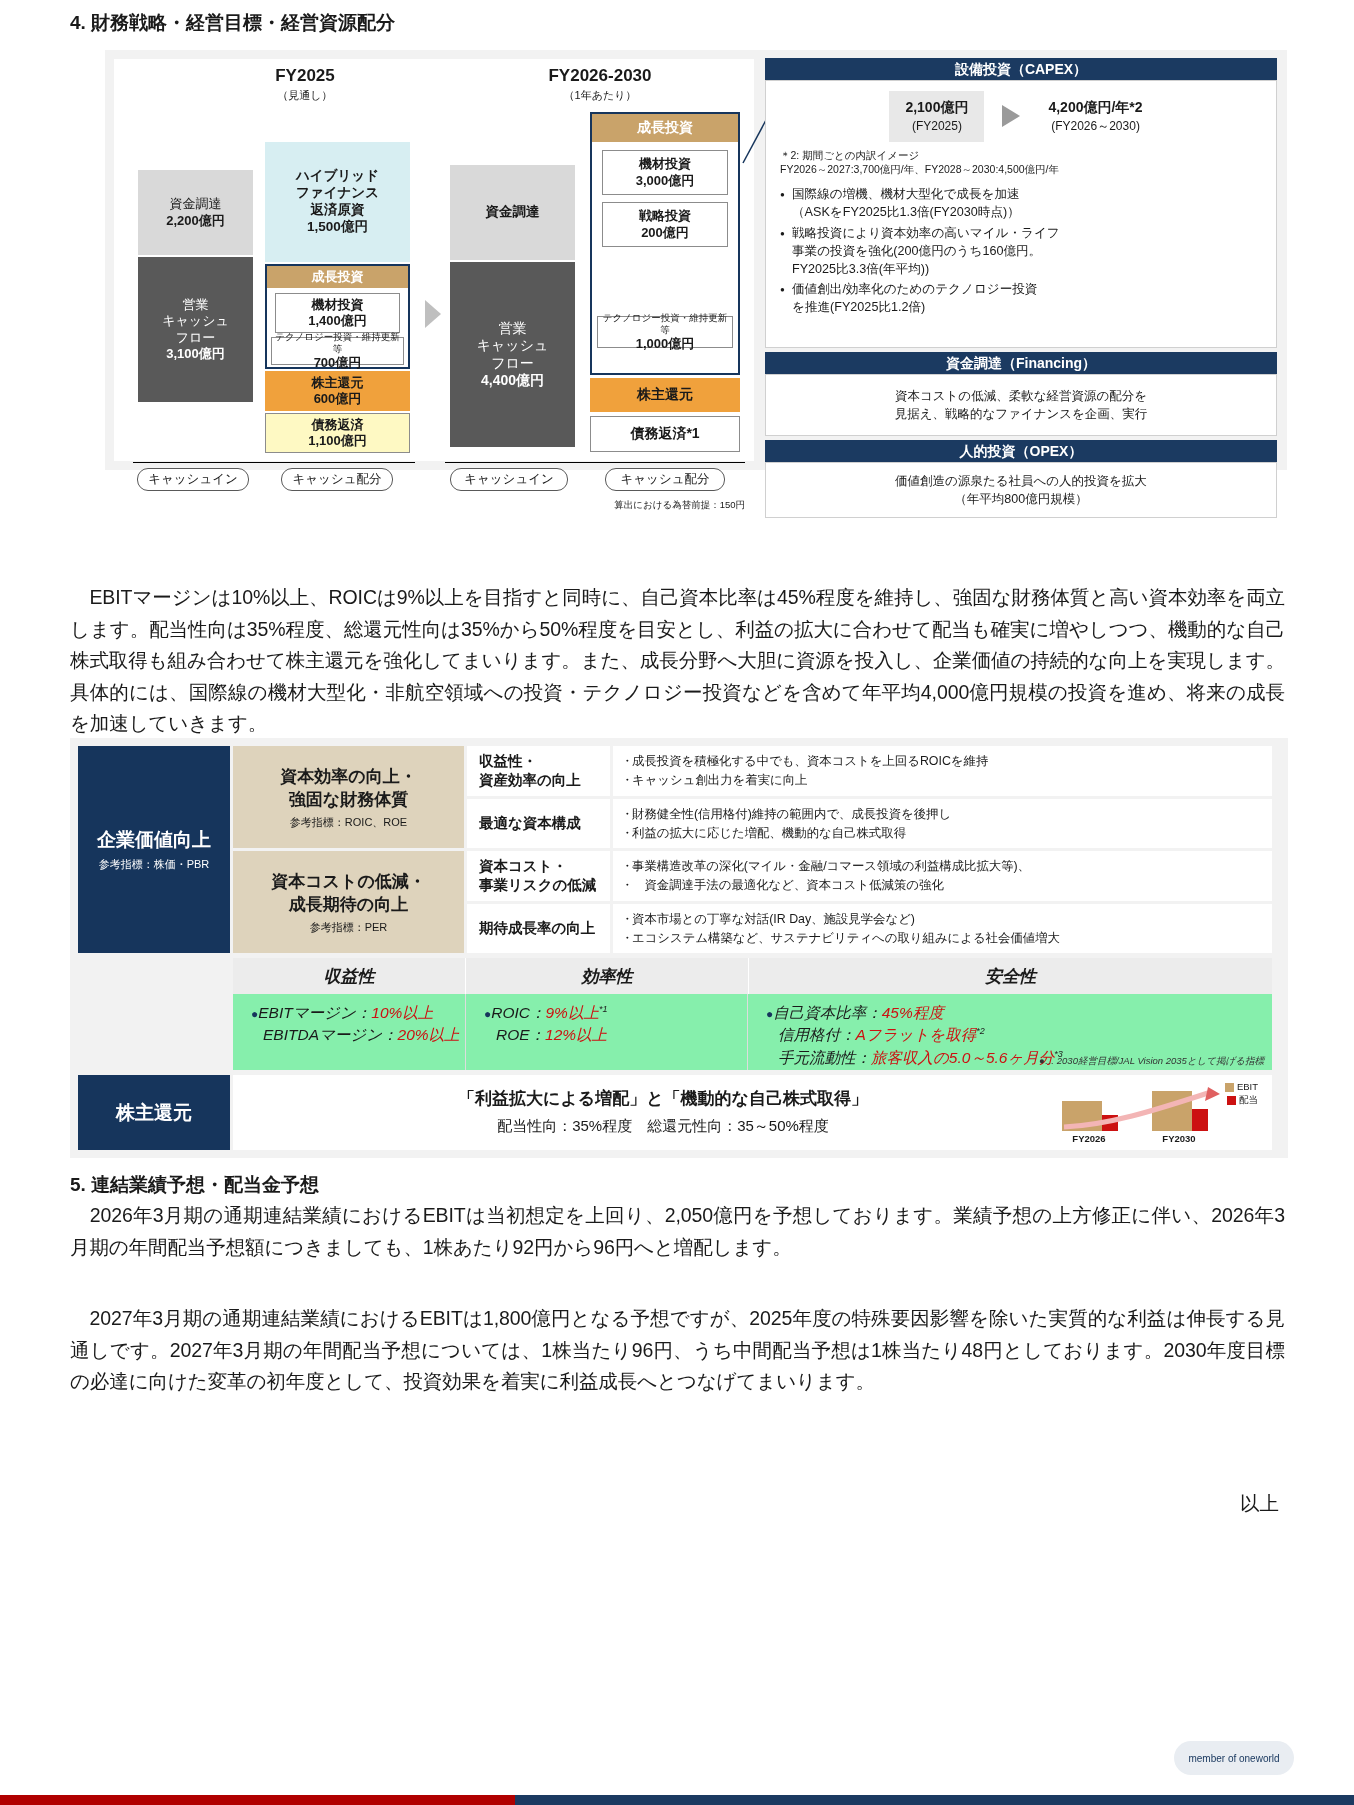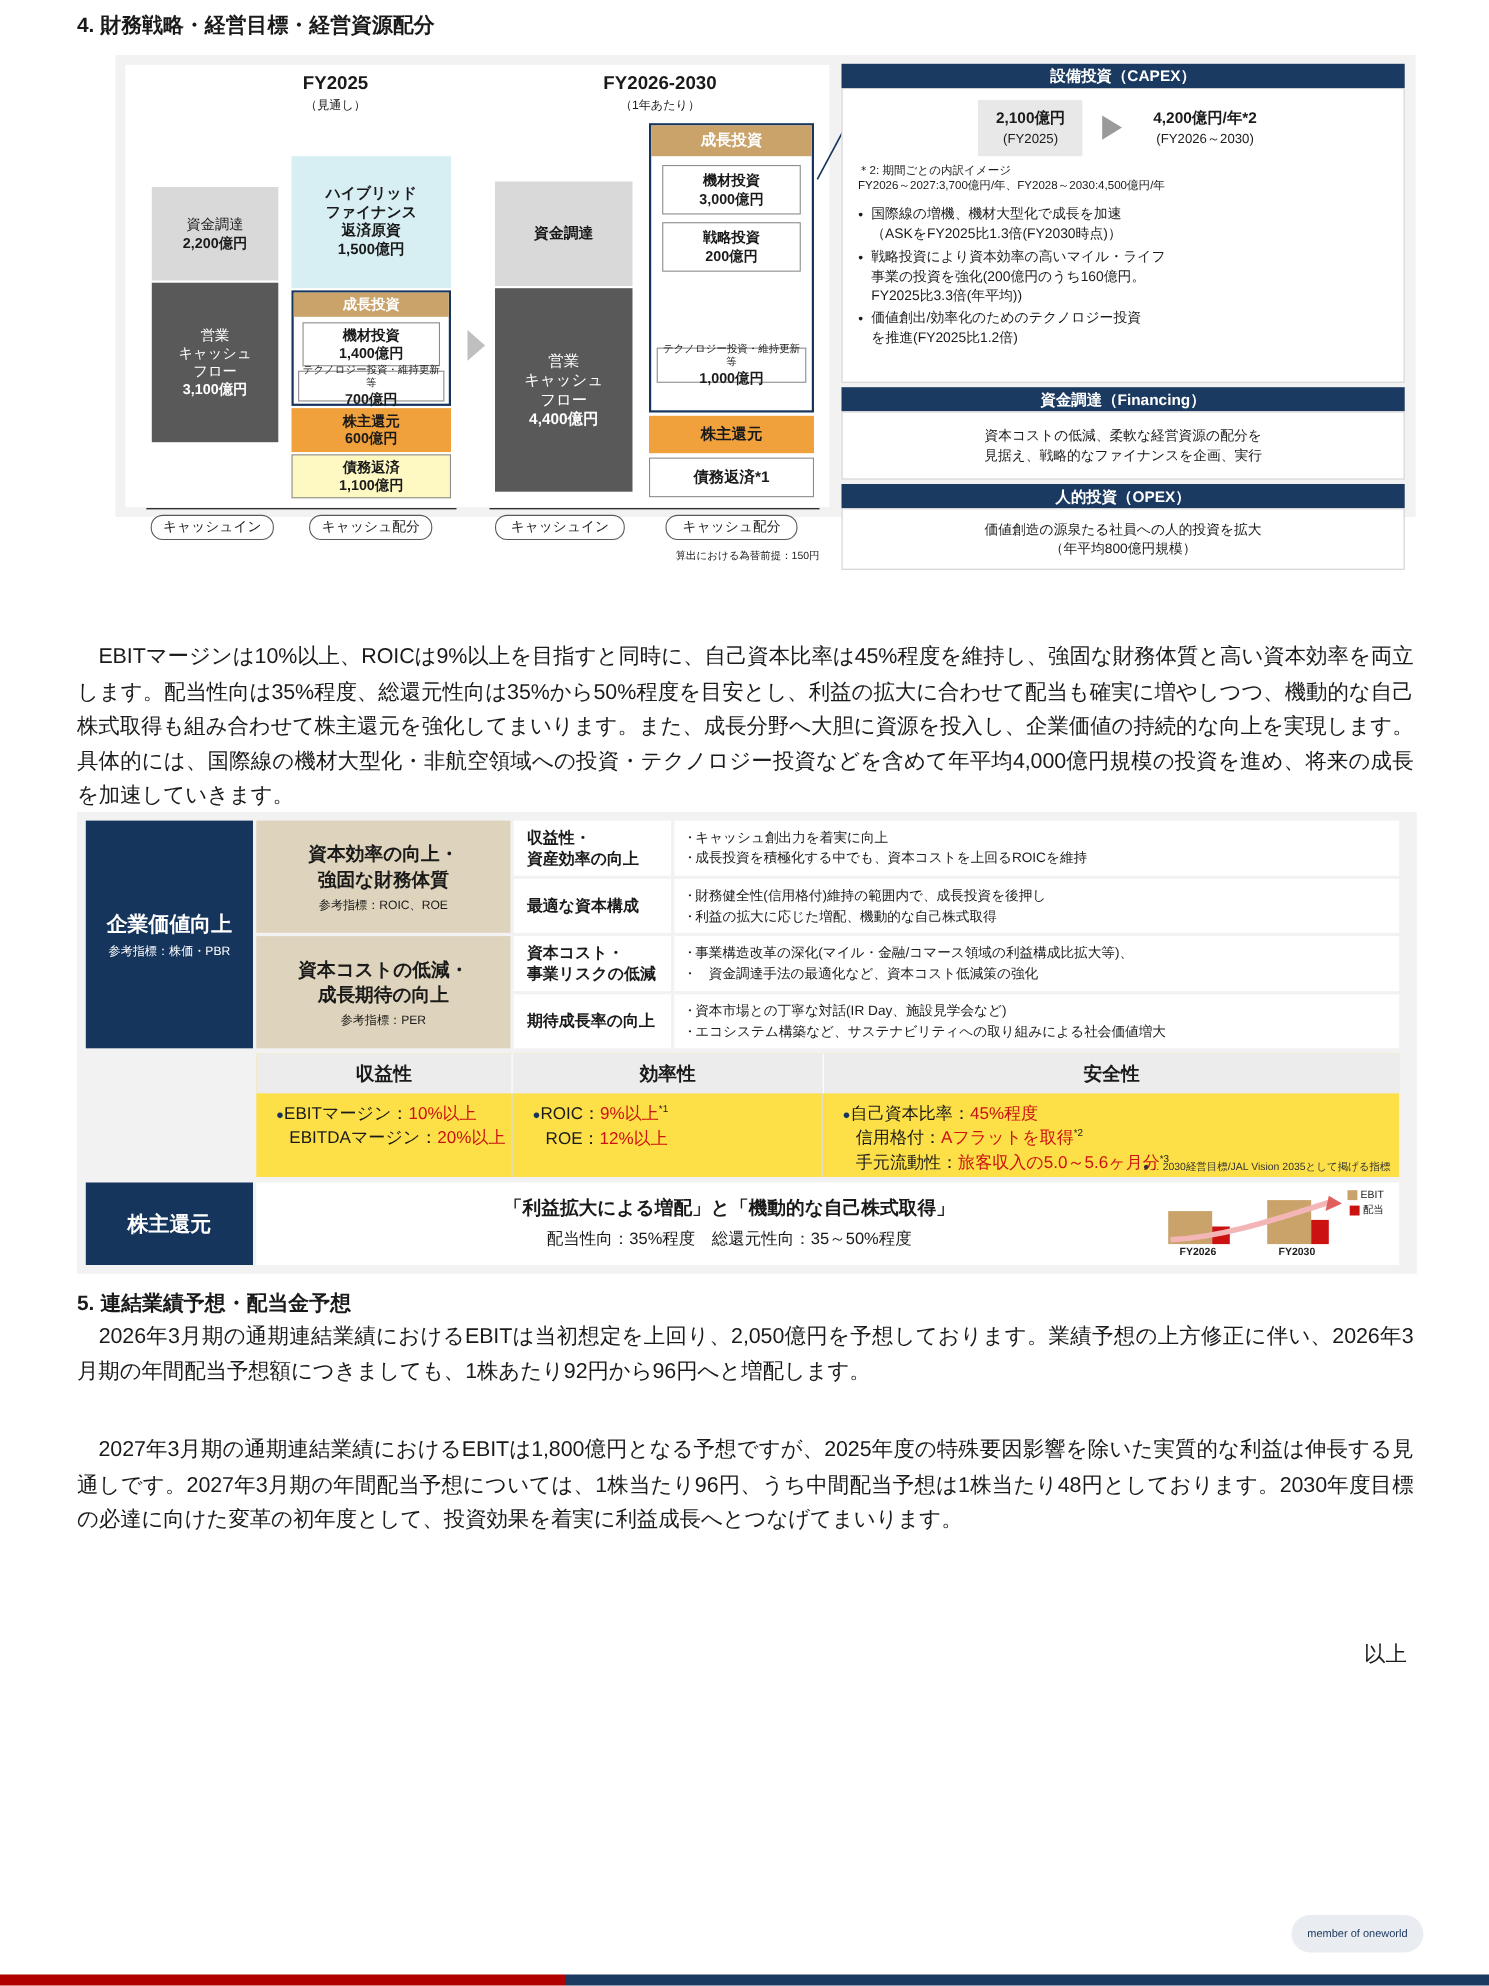--- a/index.html
+++ b/index.html
@@ -358,22 +358,22 @@
       <b style="font-size:17px;">資本効率の向上・</b>
       <b style="font-size:17px;">強固な財務体質</b>
       <span class="f2-note">参考指標：ROIC、ROE</span>
     </div>
     <div class="wcell" style="position:absolute;left:397px;top:8px;width:143px;height:50px;padding-left:12px;">
       <b style="font-size:14.5px;">収益性・</b>
       <b style="font-size:14.5px;">資産効率の向上</b>
     </div>
     <div class="wcell" style="position:absolute;left:543px;top:8px;width:659px;height:50px;padding-left:10px;">
       <ul class="small-list" id="g0r0">
+          <li>成長投資を積極化する中でも、資本コストを上回るROICを維持</li>
           <li>キャッシュ創出力を着実に向上</li>
-          <li>成長投資を積極化する中でも、資本コストを上回るROICを維持</li>
         </ul>
     </div>
     <div class="wcell" style="position:absolute;left:397px;top:61px;width:143px;height:49px;padding-left:12px;">
       <b style="font-size:14.5px;">最適な資本構成</b>
     </div>
     <div class="wcell" style="position:absolute;left:543px;top:61px;width:659px;height:49px;padding-left:10px;">
       <ul class="small-list" id="g0r1">
           <li>財務健全性(信用格付)維持の範囲内で、成長投資を後押し</li>
           <li>利益の拡大に応じた増配、機動的な自己株式取得</li>
         </ul>
@@ -397,21 +397,21 @@
     <div class="wcell" style="position:absolute;left:397px;top:166px;width:143px;height:49px;padding-left:12px;">
       <b style="font-size:14.5px;">期待成長率の向上</b>
     </div>
     <div class="wcell" style="position:absolute;left:543px;top:166px;width:659px;height:49px;padding-left:10px;">
       <ul class="small-list" id="g1r1">
           <li>資本市場との丁寧な対話(IR Day、施設見学会など)</li>
           <li>エコシステム構築など、サステナビリティへの取り組みによる社会価値増大</li>
         </ul>
     </div>
 
-    <div style="position:absolute;left:163px;top:220px;width:1039px;height:112px;background:#fde047;box-sizing:border-box;">
+    <div style="position:absolute;left:163px;top:220px;width:1039px;height:112px;background:#86efac;box-sizing:border-box;font-style:italic;">
       <div style="display:flex;height:36px;background:#ececec;">
         <div style="width:232px;display:flex;align-items:center;justify-content:center;border-right:1px solid #fff;">
           <b style="font-size:17px;">収益性</b>
         </div>
         <div style="width:282px;display:flex;align-items:center;justify-content:center;border-right:1px solid #fff;">
           <b style="font-size:17px;">効率性</b>
         </div>
         <div style="flex:1;display:flex;align-items:center;justify-content:center;">
           <b style="font-size:17px;">安全性</b>
         </div>

